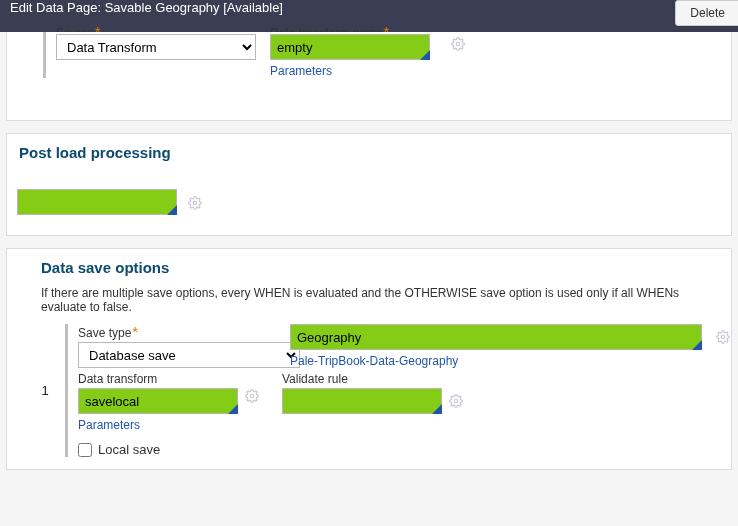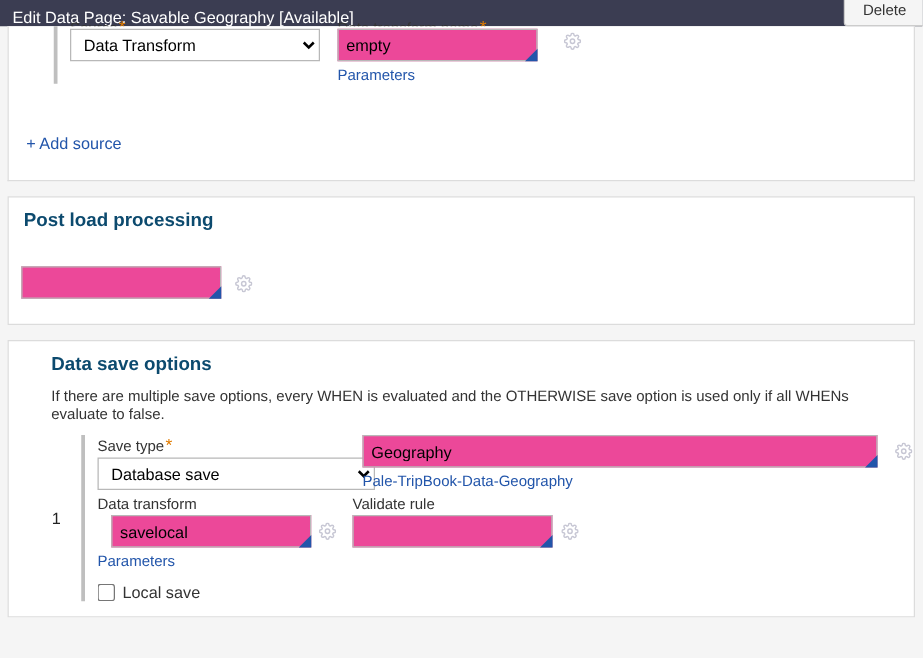--- a/index.html
+++ b/index.html
@@ -6,23 +6,23 @@
   body {
     font-family: Arial, Helvetica, sans-serif;
     font-size: 13px;
     color: #333;
     background: #f5f5f5;
     width: 738px;
   }
   .header-bar {
     background: #3b3d52;
     color: #fff;
-    height: 21px;
+    height: 32px;
     display: flex;
-    align-items: flex-end;
+    align-items: flex-start;
     justify-content: space-between;
     padding: 0 0 0 10px;
   }
   .header-title { font-size: 13px; }
   .header-title .prefix { font-weight: 400; }
   .header-title .name { font-weight: 400; }
   .header-title .status { font-weight: 400; }
   .btn-delete {
     background: #f5f5f5;
     color: #333;
@@ -85,21 +85,21 @@
     padding: 0 6px;
     font-size: 13px;
     font-family: inherit;
   }
   .finput {
     height: 26px;
     border: 1px solid #b8b8b8;
     padding: 2px 6px;
     font-size: 13px;
     font-family: inherit;
-    background: #ec4899;
+    background: #84cc16;
     position: relative;
   }
   .finput-wrap { position: relative; display: inline-block; }
   .finput-corner::after {
     content: "";
     position: absolute;
     right: 0;
     bottom: 0;
     width: 0; height: 0;
     border-left: 10px solid transparent;
@@ -174,21 +174,20 @@
         </div>
         <span class="gear-inline" style="margin-top:4px;">
           <svg width="14" height="14" viewBox="0 0 24 24" fill="none" stroke="currentColor" stroke-width="2">
               <circle cx="12" cy="12" r="3"></circle>
               <path d="M19.4 15a1.7 1.7 0 0 0 .34 1.87l.06.06a2 2 0 1 1-2.83 2.83l-.06-.06a1.7 1.7 0 0 0-1.87-.34 1.7 1.7 0 0 0-1 1.55V21a2 2 0 1 1-4 0v-.09a1.7 1.7 0 0 0-1-1.55 1.7 1.7 0 0 0-1.87.34l-.06.06a2 2 0 1 1-2.83-2.83l.06-.06a1.7 1.7 0 0 0 .34-1.87 1.7 1.7 0 0 0-1.55-1H3a2 2 0 1 1 0-4h.09a1.7 1.7 0 0 0 1.55-1 1.7 1.7 0 0 0-.34-1.87l-.06-.06a2 2 0 1 1 2.83-2.83l.06.06a1.7 1.7 0 0 0 1.87.34H9a1.7 1.7 0 0 0 1-1.55V3a2 2 0 1 1 4 0v.09a1.7 1.7 0 0 0 1 1.55 1.7 1.7 0 0 0 1.87-.34l.06-.06a2 2 0 1 1 2.83 2.83l-.06.06a1.7 1.7 0 0 0-.34 1.87V9a1.7 1.7 0 0 0 1.55 1H21a2 2 0 1 1 0 4h-.09a1.7 1.7 0 0 0-1.55 1z"></path>
             </svg>
         </span>
       </div>
     </div>
     <div style="height:30px;"></div>
-    <div class="add-source">+ Add source</div>
   </div>
 </div>
 
 <div class="panel">
   <div class="panel-title">Post load processing</div>
   <div class="panel-body" style="padding-top:22px; padding-bottom:20px;">
     <span class="finput-wrap finput-corner">
       <input class="finput" style="width: 160px;" value="">
     </span>
     <span class="gear-inline">
@@ -229,21 +228,21 @@
                   </svg>
               </span>
             </div>
             <a class="link">Pale-TripBook-Data-Geography</a>
           </div>
         </div>
 
         <div style="display:flex; gap:14px; align-items:flex-start; margin-top:4px;">
           <div class="col" style="width:190px;">
             <label class="field-label">Data transform</label>
-            <div style="display:flex; align-items:center;margin-left:11px;">
+            <div style="display:flex; ">
               <span class="finput-wrap finput-corner">
                 <input class="finput" style="width: 160px;" value="savelocal">
               </span>
               <span class="gear-inline">
                 <svg width="14" height="14" viewBox="0 0 24 24" fill="none" stroke="currentColor" stroke-width="2">
                     <circle cx="12" cy="12" r="3"></circle>
                     <path d="M19.4 15a1.7 1.7 0 0 0 .34 1.87l.06.06a2 2 0 1 1-2.83 2.83l-.06-.06a1.7 1.7 0 0 0-1.87-.34 1.7 1.7 0 0 0-1 1.55V21a2 2 0 1 1-4 0v-.09a1.7 1.7 0 0 0-1-1.55 1.7 1.7 0 0 0-1.87.34l-.06.06a2 2 0 1 1-2.83-2.83l.06-.06a1.7 1.7 0 0 0 .34-1.87 1.7 1.7 0 0 0-1.55-1H3a2 2 0 1 1 0-4h.09a1.7 1.7 0 0 0 1.55-1 1.7 1.7 0 0 0-.34-1.87l-.06-.06a2 2 0 1 1 2.83-2.83l.06.06a1.7 1.7 0 0 0 1.87.34H9a1.7 1.7 0 0 0 1-1.55V3a2 2 0 1 1 4 0v.09a1.7 1.7 0 0 0 1 1.55 1.7 1.7 0 0 0 1.87-.34l.06-.06a2 2 0 1 1 2.83 2.83l-.06.06a1.7 1.7 0 0 0-.34 1.87V9a1.7 1.7 0 0 0 1.55 1H21a2 2 0 1 1 0 4h-.09a1.7 1.7 0 0 0-1.55 1z"></path>
                   </svg>
               </span>
             </div>

